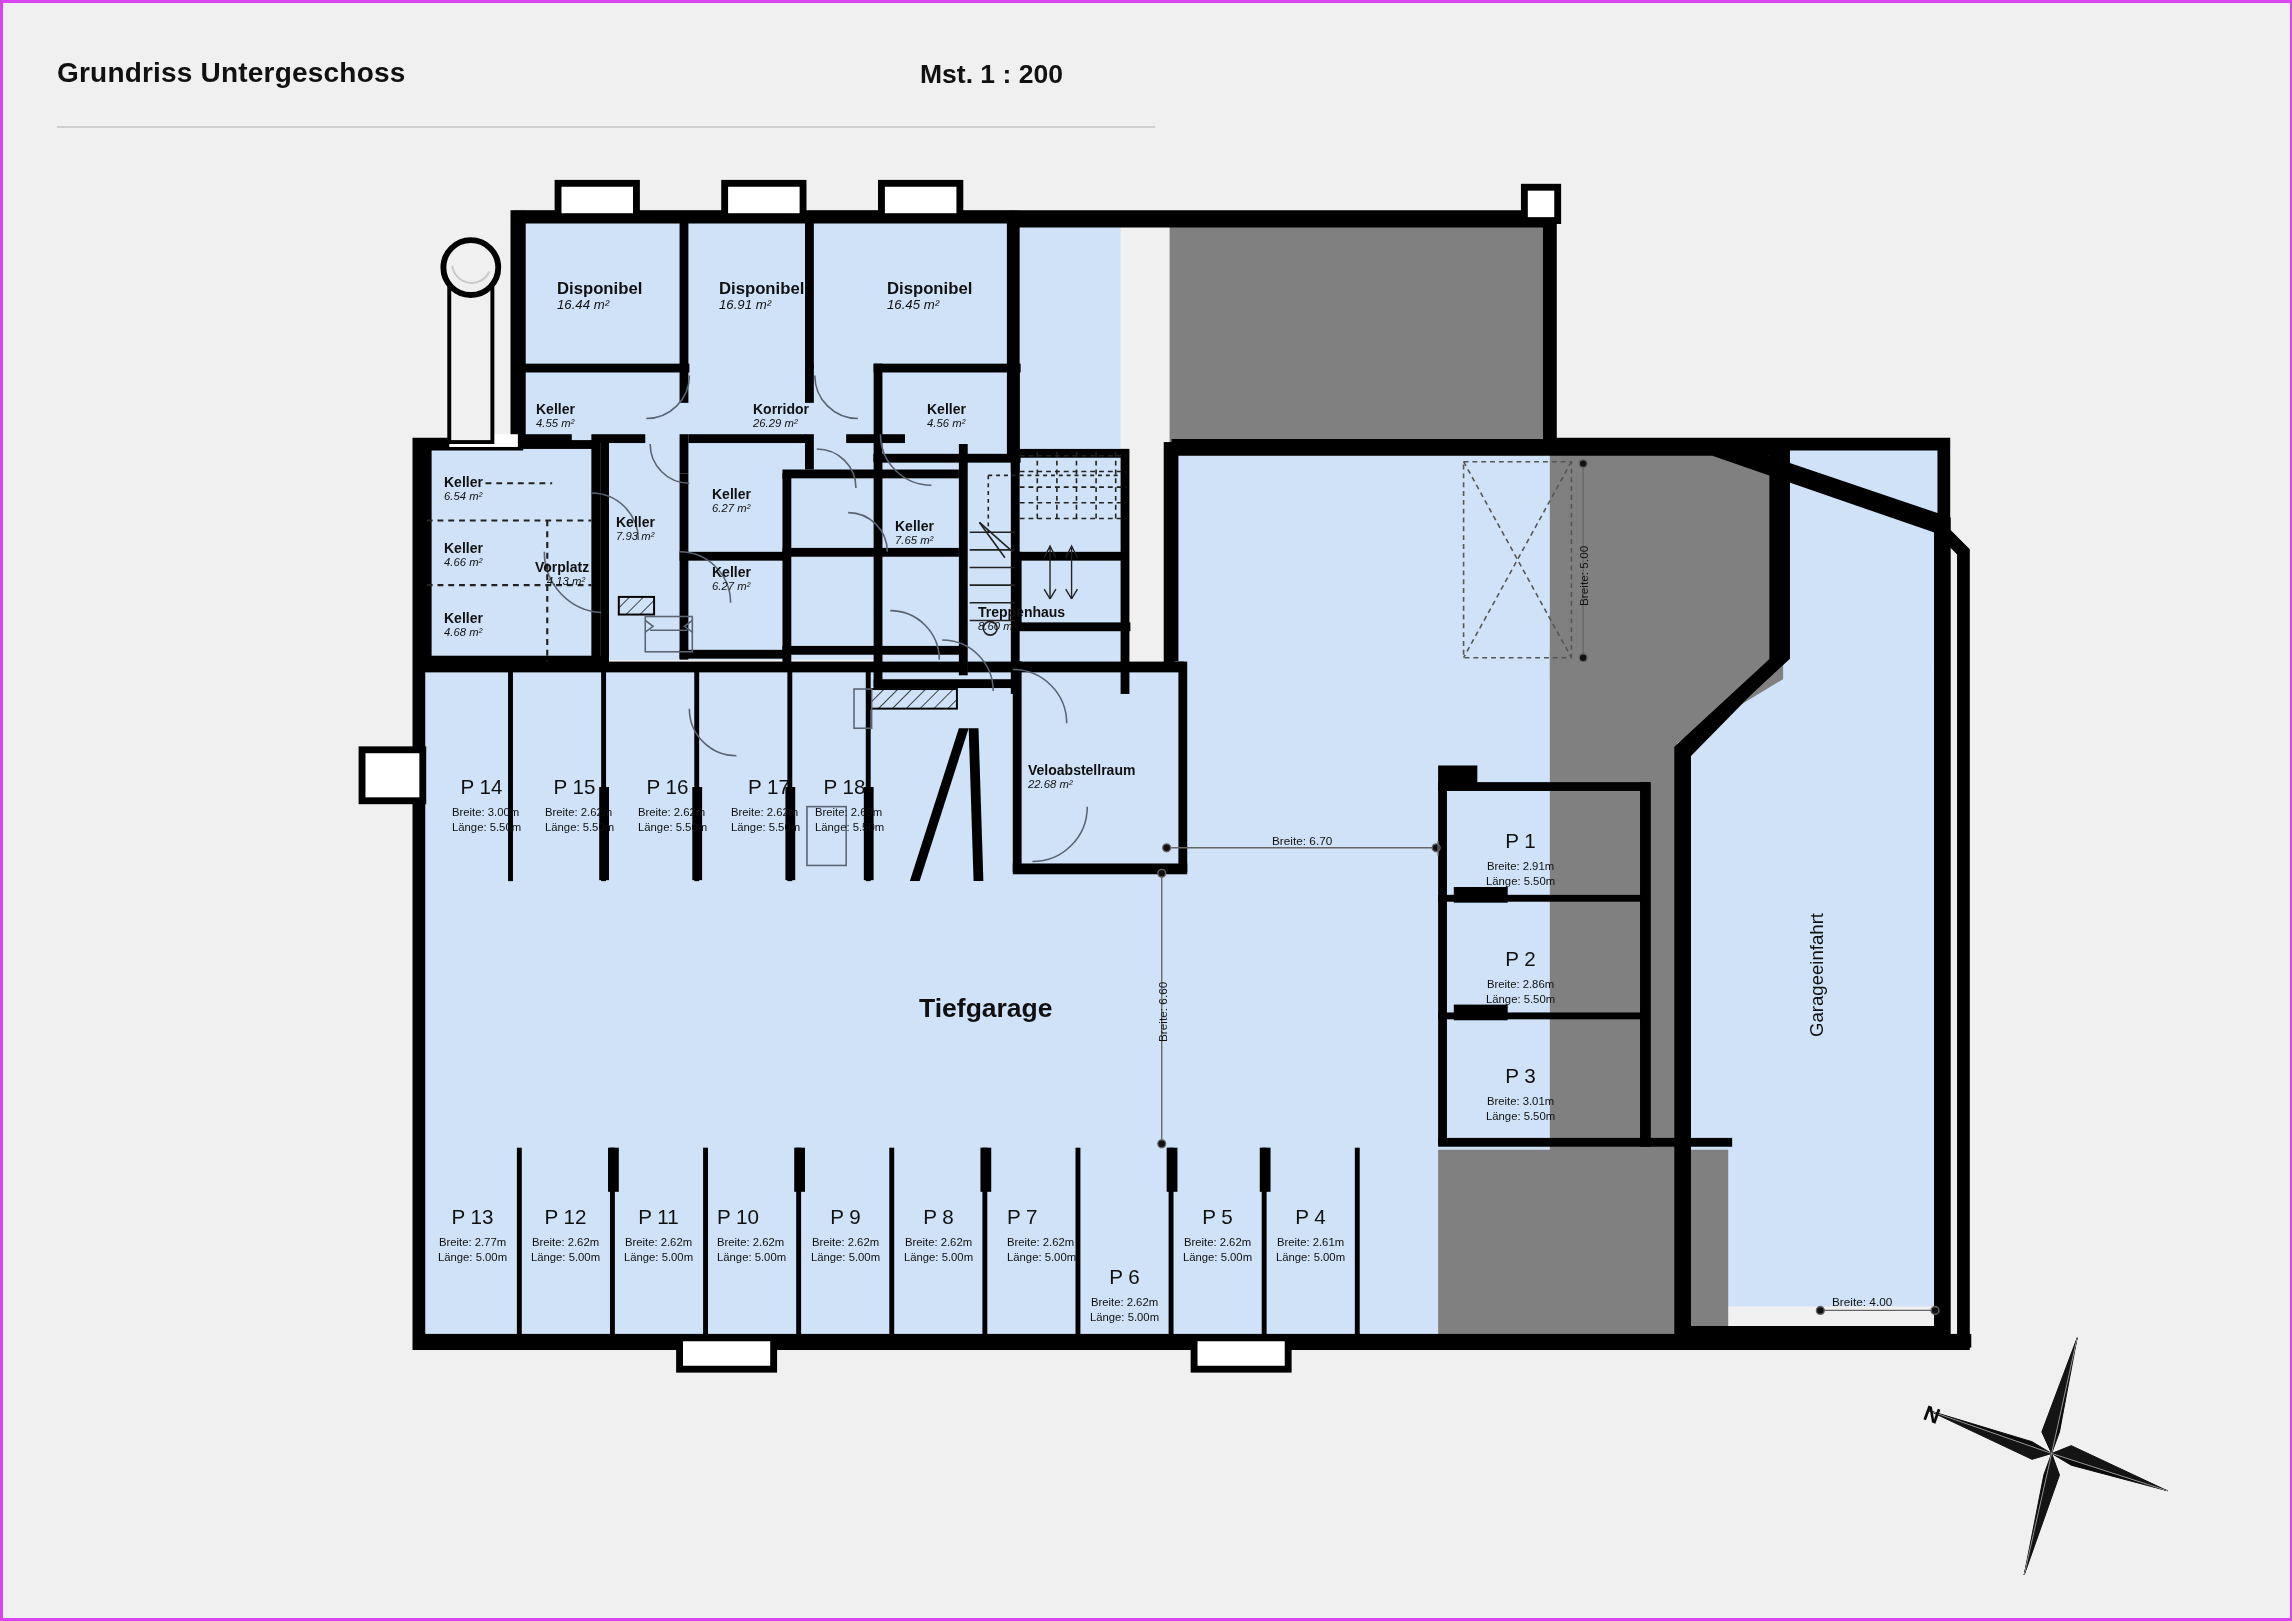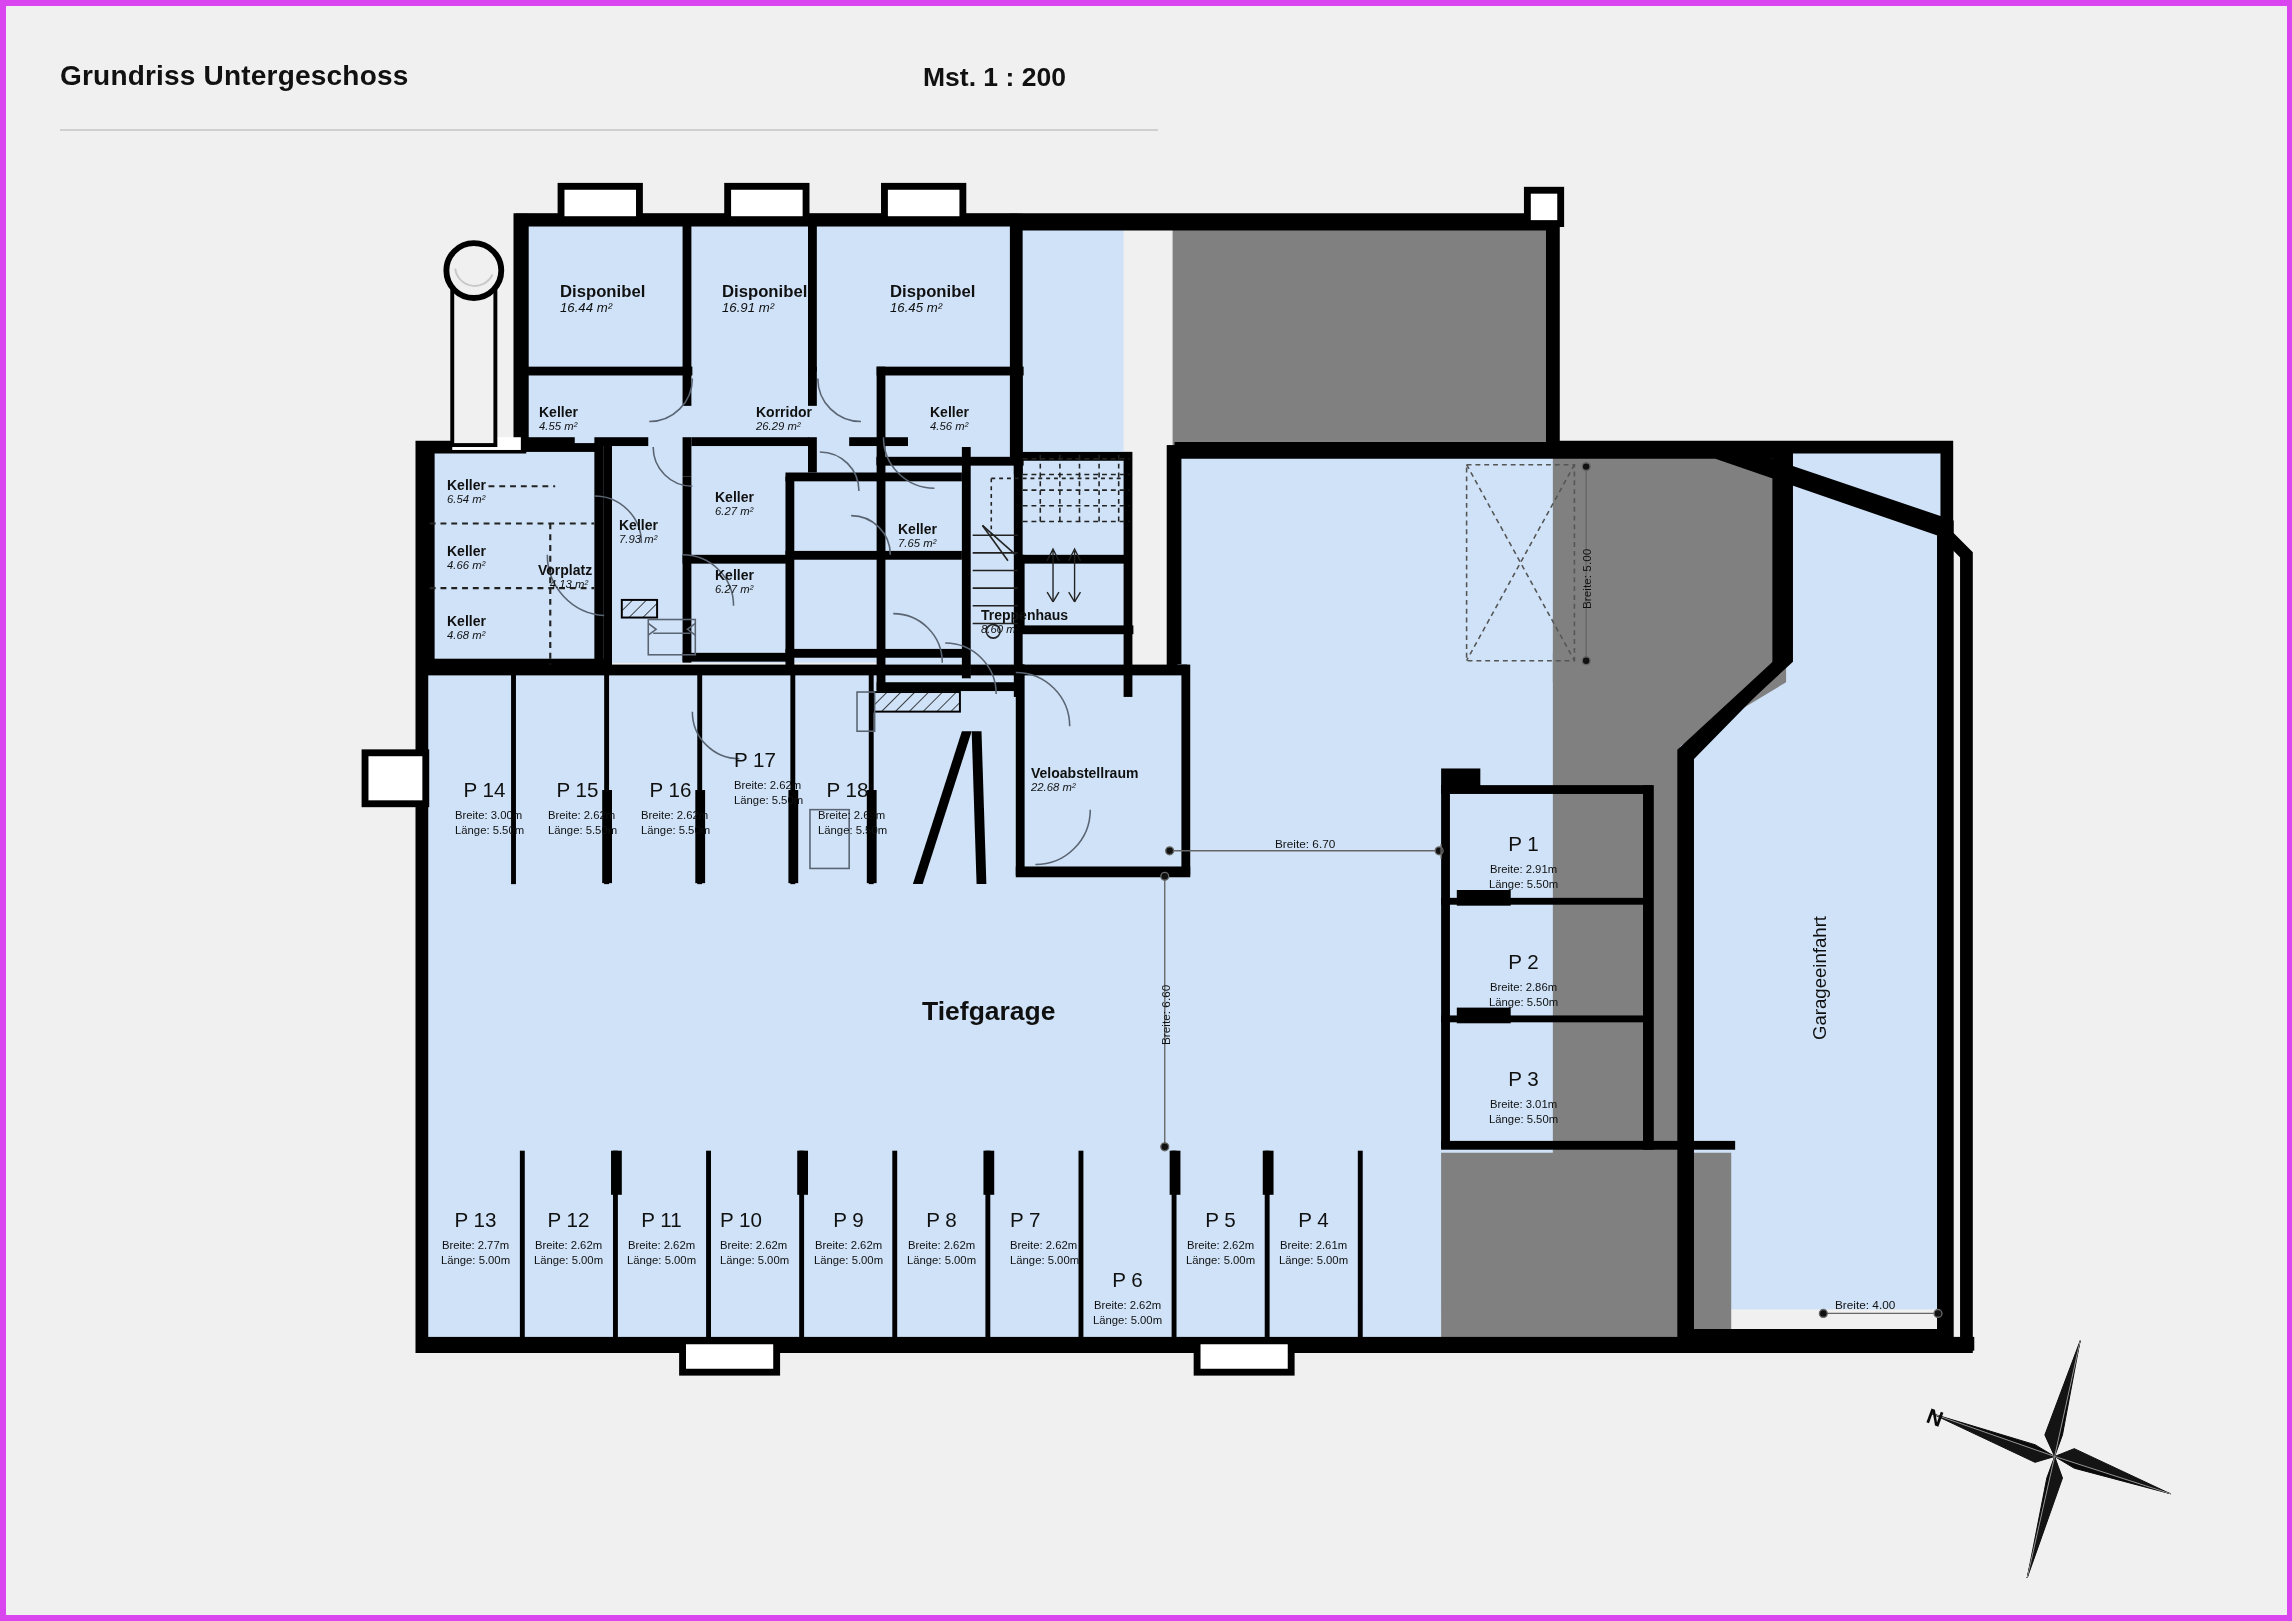--- a/index.html
+++ b/index.html
@@ -1,19 +1,19 @@
 <!DOCTYPE html>
 <html><head>
 <meta charset="utf-8">
 <style>
   html,body{margin:0;padding:0;background:#ffffff;}
   body{width:2293px;height:1621px;font-family:"Liberation Sans",sans-serif;}
 
   #sheet{position:relative;width:2293px;height:1621px;background:#f0f0f0;
-         border:6px solid #d946ef;box-sizing:border-box;overflow:hidden;}
+         border:3px solid #d946ef;box-sizing:border-box;overflow:hidden;}
 
   
   #titlebar{position:absolute;left:54px;top:54px;width:1098px;height:59px;}
   #plan-title{position:absolute;left:0;top:0;font-size:28px;font-weight:bold;color:#111;
               letter-spacing:0.2px;white-space:nowrap;}
   #scale-label{position:absolute;left:863px;top:2px;font-size:26.5px;font-weight:bold;color:#111;white-space:nowrap;}
   #title-rule{position:absolute;left:54px;top:123px;width:1098px;height:2px;background:#cfcfcf;}
 
   
   #plan{position:absolute;left:0;top:0;width:2293px;height:1621px;}
@@ -420,21 +420,21 @@
   <div class="lbl" style="left:542px;top:774px;text-align:center;width:59px;">
     <div class="pk-name">P 15</div>
     <div class="pk-dim" style="margin-top:7.8px;">Breite:  2.62m</div>
     <div class="pk-dim">Länge: 5.50m</div>
   </div>
   <div class="lbl" style="left:635px;top:774px;text-align:center;width:59px;">
     <div class="pk-name">P 16</div>
     <div class="pk-dim" style="margin-top:7.8px;">Breite:  2.62m</div>
     <div class="pk-dim">Länge: 5.50m</div>
   </div>
-  <div class="lbl" style="left:728px;top:744px;text-align:left;width:59px;">
+  <div class="lbl" style="left:728px;top:774px;text-align:right;width:59px;">
     <div class="pk-name">P 17</div>
     <div class="pk-dim" style="margin-top:7.8px;">Breite:  2.62m</div>
     <div class="pk-dim">Länge: 5.50m</div>
   </div>
   <div class="lbl" style="left:812px;top:774px;text-align:center;width:59px;">
     <div class="pk-name">P 18</div>
     <div class="pk-dim" style="margin-top:7.8px;">Breite:  2.69m</div>
     <div class="pk-dim">Länge: 5.50m</div>
   </div>
 

